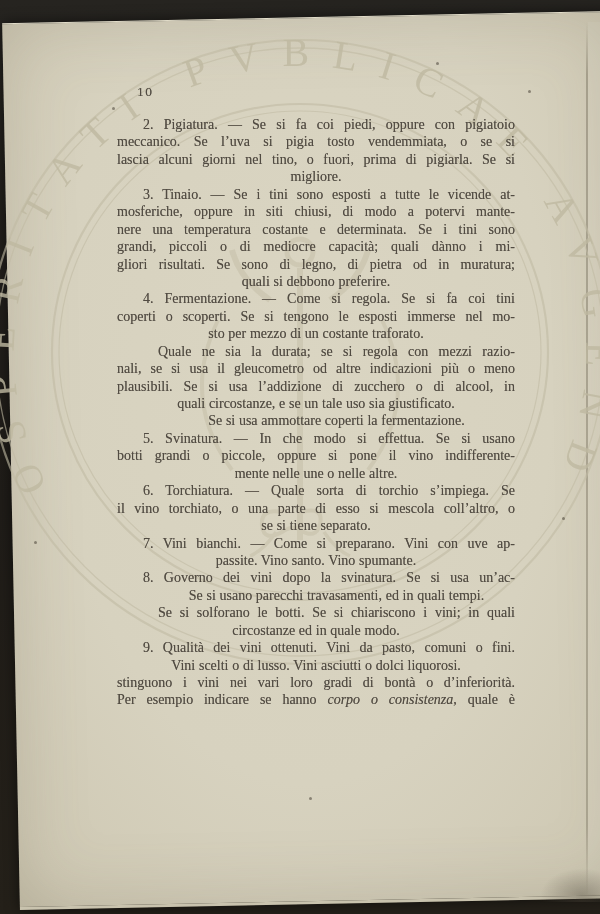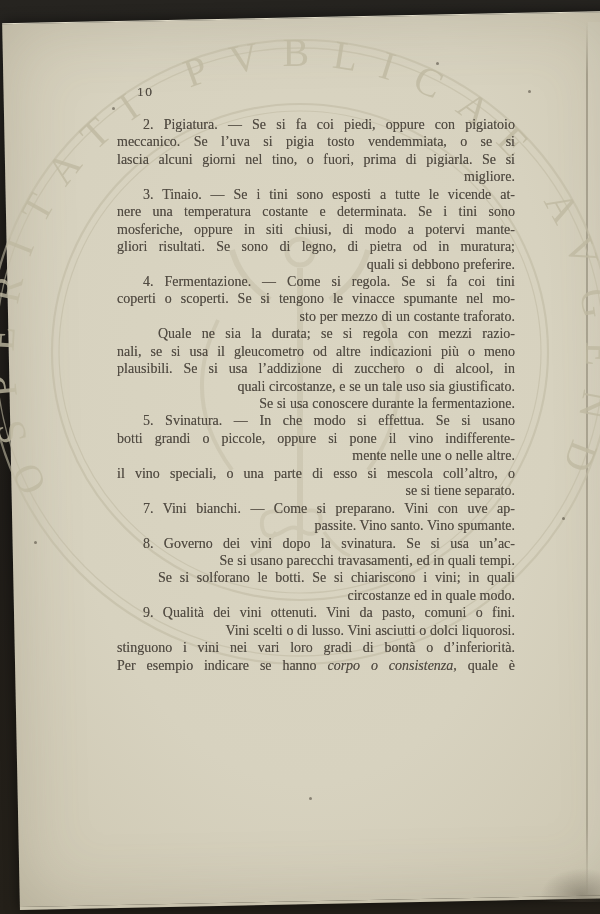--- a/index.html
+++ b/index.html
@@ -30,21 +30,21 @@
   .stamp{position:absolute;left:0;top:0;pointer-events:none;}
 
   
   .content{position:absolute;left:0;top:0;width:552px;height:914px;color:#514b42;}
   .page-num{position:absolute;left:137px;top:84px;font-size:13.5px;letter-spacing:1.5px;
             text-shadow:0 0 .4px rgba(81,75,66,.65);}
   .text-block{position:absolute;left:117px;top:103px;width:398px;font-size:14px;
               line-height:17.45px;word-spacing:.2px;
               text-shadow:0 0 .4px rgba(81,75,66,.6);margin-top:13px;}
   .para{margin:0;}
-  .line{height:17.45px;text-align:right;white-space:normal;}
+  .line{height:17.45px;text-align:center;white-space:normal;}
   .line.jl{text-align:justify;text-align-last:justify;-moz-text-align-last:justify;}
   .line.ind-num{text-indent:26px;}
   .line.ind-sub{text-indent:41px;}
   .line i{}
 
   
   .speck{position:absolute;width:3px;height:3px;border-radius:50%;
          background:rgba(72,66,55,.55);}
 </style>
 </head>
@@ -86,46 +86,48 @@
     <div class="page-num">10</div>
     <div class="text-block">
         <div class="para">
           <div class="line ind-num jl"><span>2. Pigiatura. — Se si fa coi piedi, oppure con pigiatoio</span></div>
           <div class="line jl"><span>meccanico. Se l’uva si pigia tosto vendemmiata, o se si</span></div>
           <div class="line jl"><span>lascia alcuni giorni nel tino, o fuori, prima di pigiarla. Se si</span></div>
           <div class="line"><span>migliore.</span></div>
         </div>
         <div class="para">
           <div class="line ind-num jl"><span>3. Tinaio. — Se i tini sono esposti a tutte le vicende at-</span></div>
+          <div class="line jl"><span>mosferiche, oppure in siti chiusi, di modo a potervi mante-</span></div>
           <div class="line jl"><span>nere una temperatura costante e determinata. Se i tini sono</span></div>
-          <div class="line jl"><span>mosferiche, oppure in siti chiusi, di modo a potervi mante-</span></div>
+          <div class="line jl"><span>grandi, piccoli o di mediocre capacità; quali dànno i mi-</span></div>
           <div class="line jl"><span>gliori risultati. Se sono di legno, di pietra od in muratura;</span></div>
           <div class="line"><span>quali si debbono preferire.</span></div>
         </div>
         <div class="para">
           <div class="line ind-num jl"><span>4. Fermentazione. — Come si regola. Se si fa coi tini</span></div>
-          <div class="line jl"><span>coperti o scoperti. Se si tengono le vinacce spumante nel mo-</span></div>
+          <div class="line jl"><span>coperti o scoperti. Se si tengono le esposti immerse nel mo-</span></div>
           <div class="line"><span>sto per mezzo di un costante traforato.</span></div>
         </div>
         <div class="para">
           <div class="line ind-sub jl"><span>Quale ne sia la durata; se si regola con mezzi razio-</span></div>
           <div class="line jl"><span>nali, se si usa il gleucometro od altre indicazioni più o meno</span></div>
           <div class="line jl"><span>plausibili. Se si usa l’addizione di zucchero o di alcool, in</span></div>
           <div class="line"><span>quali circostanze, e se un tale uso sia giustificato.</span></div>
         </div>
         <div class="para">
-          <div class="line ind-sub"><span>Se si usa conoscere durante la fermentazione.</span></div>
+          <div class="line ind-sub"><span>Se si usa ammottare coperti la fermentazione.</span></div>
         </div>
         <div class="para">
           <div class="line ind-num jl"><span>5. Svinatura. — In che modo si effettua. Se si usano</span></div>
           <div class="line jl"><span>botti grandi o piccole, oppure si pone il vino indifferente-</span></div>
           <div class="line"><span>mente nelle une o nelle altre.</span></div>
         </div>
         <div class="para">
-          <div class="line jl"><span>il vino speciali, o una parte di esso si mescola coll’altro, o</span></div>
+          <div class="line ind-num jl"><span>6. Torchiatura. — Quale sorta di torchio s’impiega. Se</span></div>
+          <div class="line jl"><span>il vino torchiato, o una parte di esso si mescola coll’altro, o</span></div>
           <div class="line"><span>se si tiene separato.</span></div>
         </div>
         <div class="para">
           <div class="line ind-num jl"><span>7. Vini bianchi. — Come si preparano. Vini con uve ap-</span></div>
           <div class="line"><span>passite. Vino santo. Vino spumante.</span></div>
         </div>
         <div class="para">
           <div class="line ind-num jl"><span>8. Governo dei vini dopo la svinatura. Se si usa un’ac-</span></div>
         </div>
         <div class="para">

